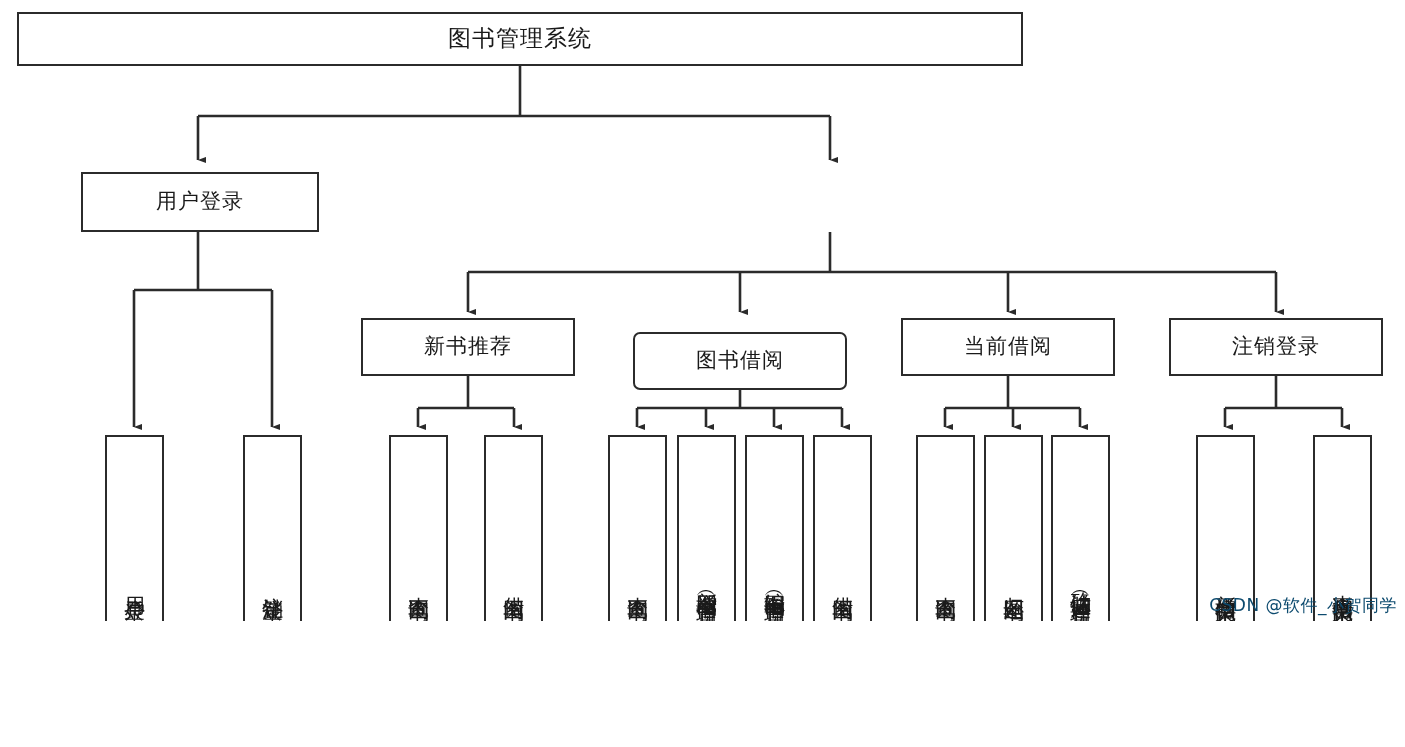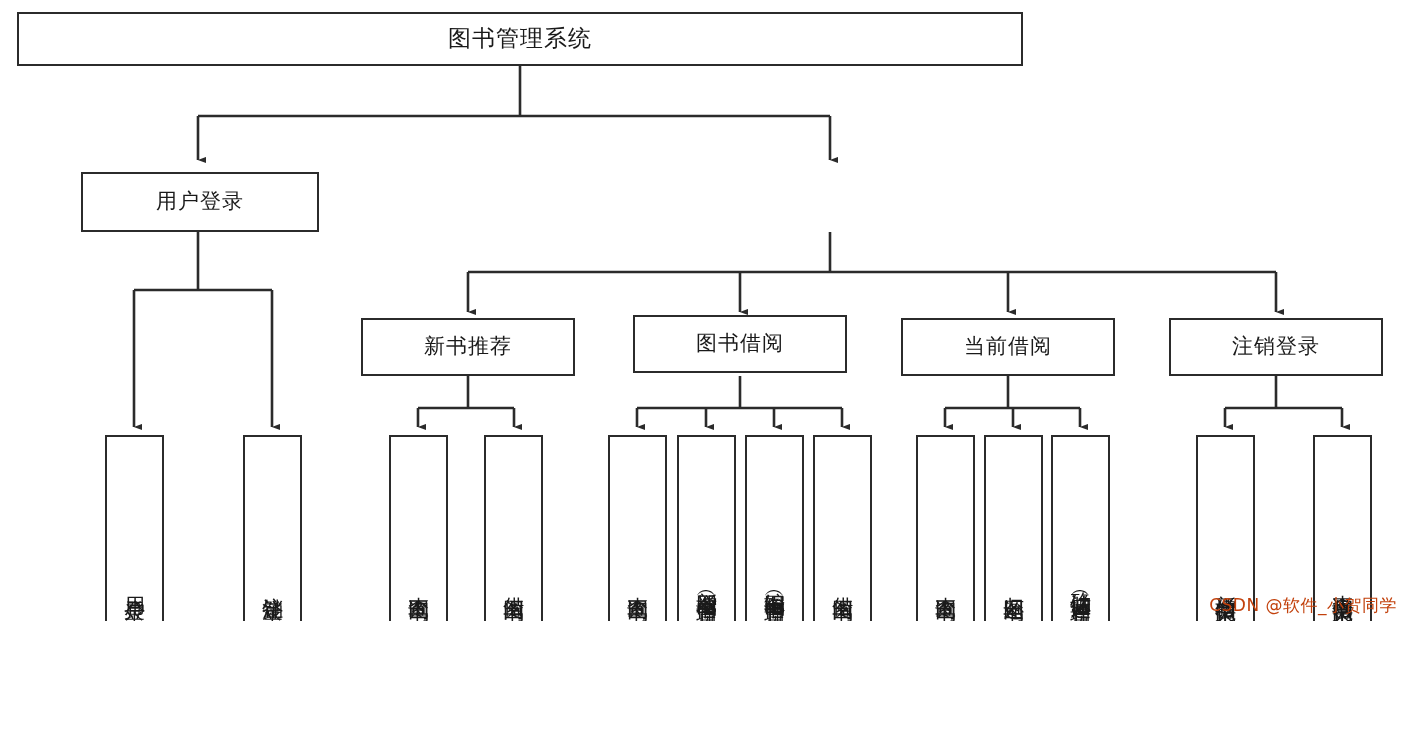--- a/index.html
+++ b/index.html
@@ -57,21 +57,21 @@
     display: block;
   }
   .node.root {
     font-size: 23px;
   }
   #watermark {
     position: absolute;
     right: 8px;
     bottom: 4px;
     font-size: 17px;
-    color: #c2410c;
+    color: #0c4a6e;
     white-space: nowrap;
     z-index: 5;
     letter-spacing: 0.5px;
   }
 </style>
 </head>
 <body>
 
 <div id="diagram-root">
 
@@ -129,21 +129,21 @@
     <span class="label">图书管理系统</span>
   </div>
 
   <div class="node horizontal" style="left:81px; top:172px; width:238px; height:60px;">
     <span class="label">用户登录</span>
   </div>
 
   <div class="node horizontal" style="left:361px; top:318px; width:214px; height:58px;">
     <span class="label">新书推荐</span>
   </div>
-  <div class="node horizontal" style="left:633px; top:315px; width:214px; height:58px;">
+  <div class="node horizontal" style="left:633px; top:332px; width:214px; height:58px;border-radius:7px;">
     <span class="label">图书借阅</span>
   </div>
   <div class="node horizontal" style="left:901px; top:318px; width:214px; height:58px;">
     <span class="label">当前借阅</span>
   </div>
   <div class="node horizontal" style="left:1169px; top:318px; width:214px; height:58px;">
     <span class="label">注销登录</span>
   </div>
 
   <div class="node vertical" style="left:105px; top:435px; width:59px; height:298px;">

